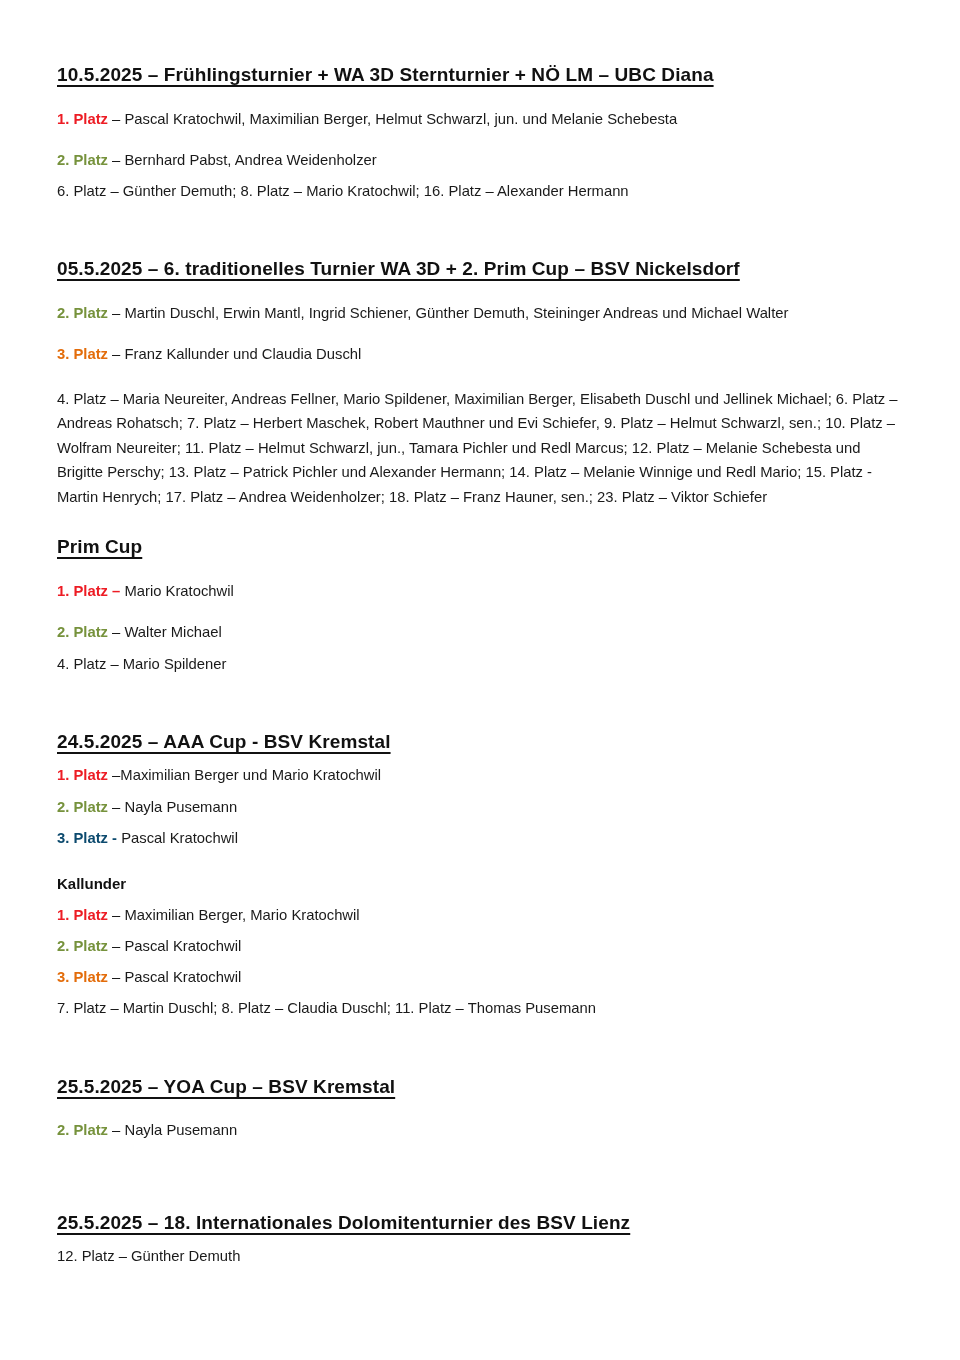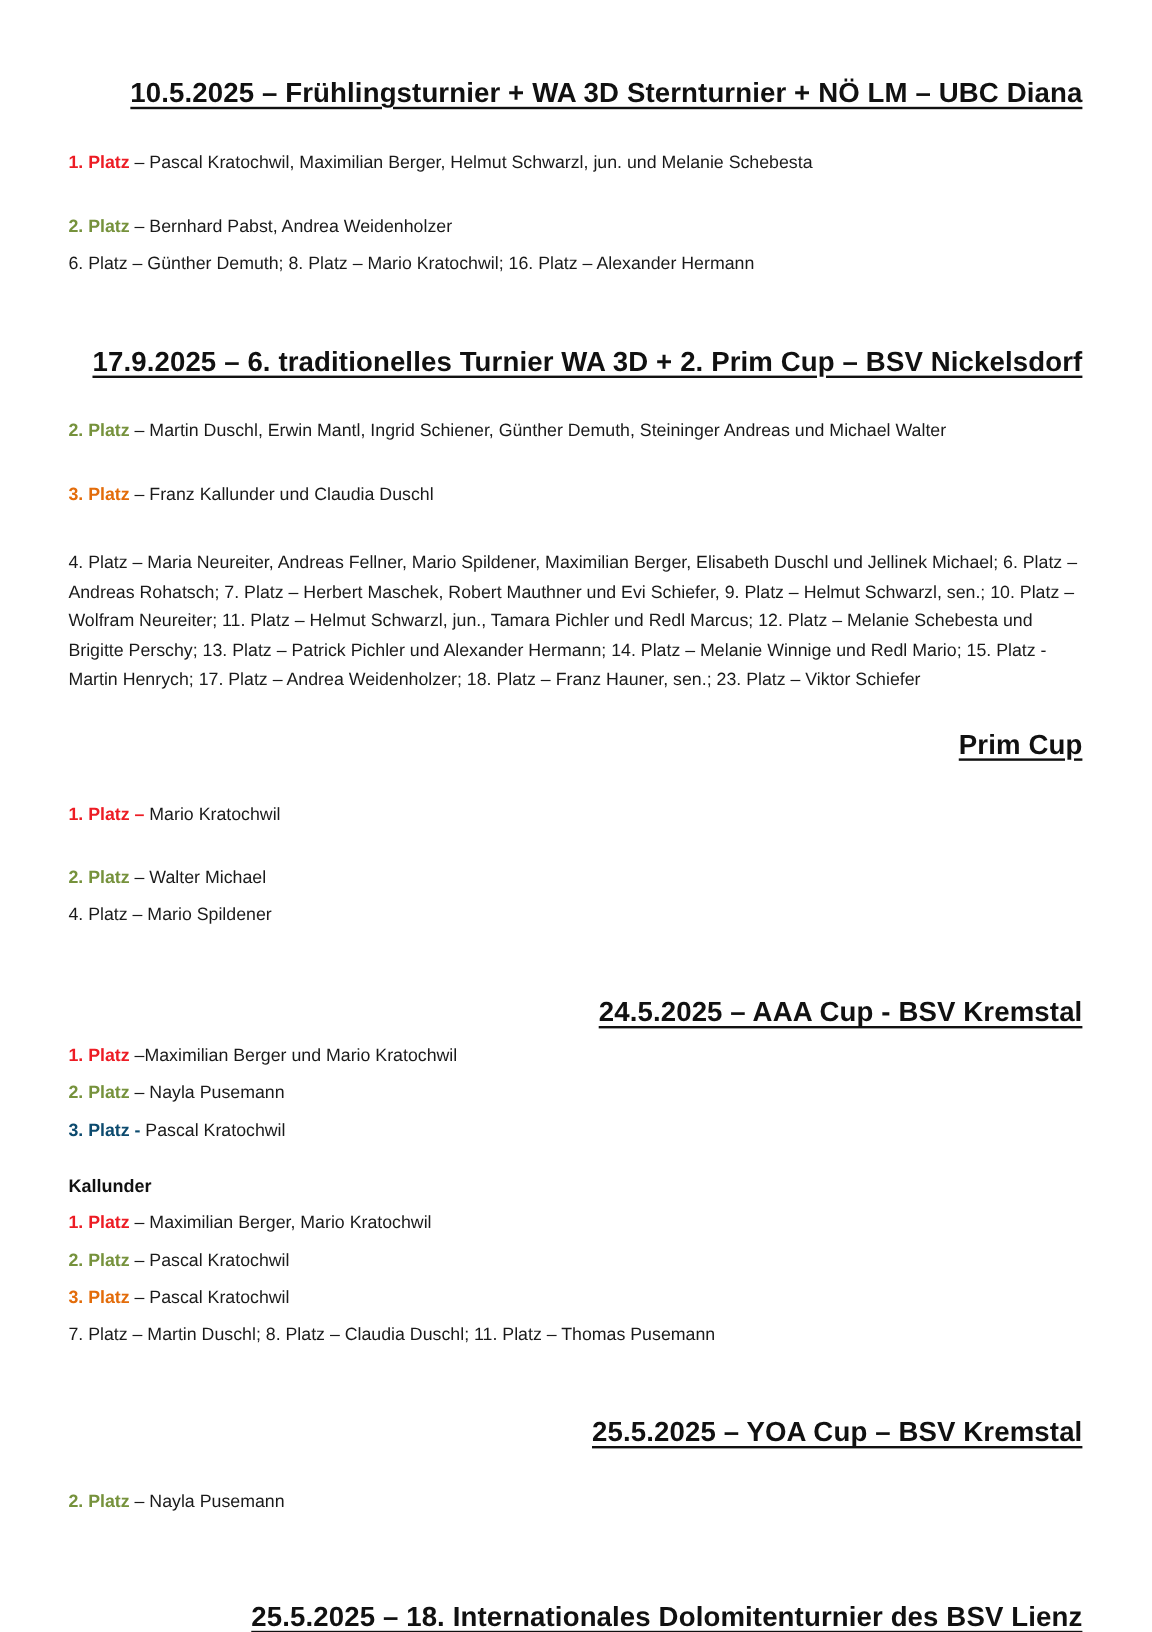--- a/index.html
+++ b/index.html
@@ -26,54 +26,54 @@
   .sec.gap-xxl { margin-top: 70px; }
   .sec.gap-md  { margin-top: 26px; }
 
   h2.heading {
     margin: 0;
     padding: 0;
     font-weight: 700;
     color: #111111;
     line-height: 1.3;
   }
-  h2.heading.major { font-size: 23px; letter-spacing: 0.1px; text-align: right; }
+  h2.heading.major { font-size: 19px; letter-spacing: 0.1px; }
   h2.heading.minor { font-size: 15px; }
   h2.heading.underline {
     text-decoration: underline;
     text-decoration-thickness: 2px;
     text-underline-offset: 4px;
   }
 
   p.line {
     margin: 0;
     padding: 0;
     font-size: 14.8px;
     line-height: 1.3;
     color: #1a1a1a;
   }
-  p.line.gap-l { margin-top: 34px; }
+  p.line.gap-l { margin-top: 22px; }
   p.line.gap-s { margin-top: 12px; }
   p.line.wrap  { line-height: 1.66; }
 
   span.bold { font-weight: 700; }
 </style>
 </head>
 <body>
 
 <div class="page">
   <main class="doc">
       <section class="sec gap-page-top">
         <h2 class="heading major underline">10.5.2025 – Frühlingsturnier + WA 3D Sternturnier + NÖ LM – UBC Diana</h2>
         <p class="line gap-l"><span class="bold" style="color: rgb(237, 28, 36);">1. Platz</span><span> – Pascal Kratochwil, Maximilian Berger, Helmut Schwarzl, jun. und Melanie Schebesta</span></p>
         <p class="line gap-l"><span class="bold" style="color: rgb(118, 146, 60);">2. Platz</span><span> – Bernhard Pabst, Andrea Weidenholzer</span></p>
         <p class="line gap-s"><span>6. Platz – Günther Demuth; 8. Platz – Mario Kratochwil; 16. Platz – Alexander Hermann</span></p>
       </section>
       <section class="sec gap-xl">
-        <h2 class="heading major underline">17.9.2025 – 6. traditionelles Turnier WA 3D + 2. Prim Cup – BSV Nickelsdorf</h2>
+        <h2 class="heading major underline">05.5.2025 – 6. traditionelles Turnier WA 3D + 2. Prim Cup – BSV Nickelsdorf</h2>
         <p class="line gap-l"><span class="bold" style="color: rgb(118, 146, 60);">2. Platz</span><span> – Martin Duschl, Erwin Mantl, Ingrid Schiener, Günther Demuth, Steininger Andreas und Michael Walter</span></p>
         <p class="line gap-l"><span class="bold" style="color: rgb(227, 108, 10);">3. Platz</span><span> – Franz Kallunder und Claudia Duschl</span></p>
         <p class="line gap-l wrap"><span>4. Platz – Maria Neureiter, Andreas Fellner, Mario Spildener, Maximilian Berger, Elisabeth Duschl und Jellinek Michael; 6. Platz – Andreas Rohatsch; 7. Platz – Herbert Maschek, Robert Mauthner und Evi Schiefer, 9. Platz – Helmut Schwarzl, sen.; 10. Platz – Wolfram Neureiter; 11. Platz – Helmut Schwarzl, jun., Tamara Pichler und Redl Marcus; 12. Platz – Melanie Schebesta und Brigitte Perschy; 13. Platz – Patrick Pichler und Alexander Hermann; 14. Platz – Melanie Winnige und Redl Mario; 15. Platz - Martin Henrych; 17. Platz – Andrea Weidenholzer; 18. Platz – Franz Hauner, sen.; 23. Platz – Viktor Schiefer</span></p>
       </section>
       <section class="sec gap-md">
         <h2 class="heading major underline">Prim Cup</h2>
         <p class="line gap-l"><span class="bold" style="color: rgb(237, 28, 36);">1. Platz –</span><span> Mario Kratochwil</span></p>
         <p class="line gap-l"><span class="bold" style="color: rgb(118, 146, 60);">2. Platz</span><span> – Walter Michael</span></p>
         <p class="line gap-s"><span>4. Platz – Mario Spildener</span></p>
       </section>

